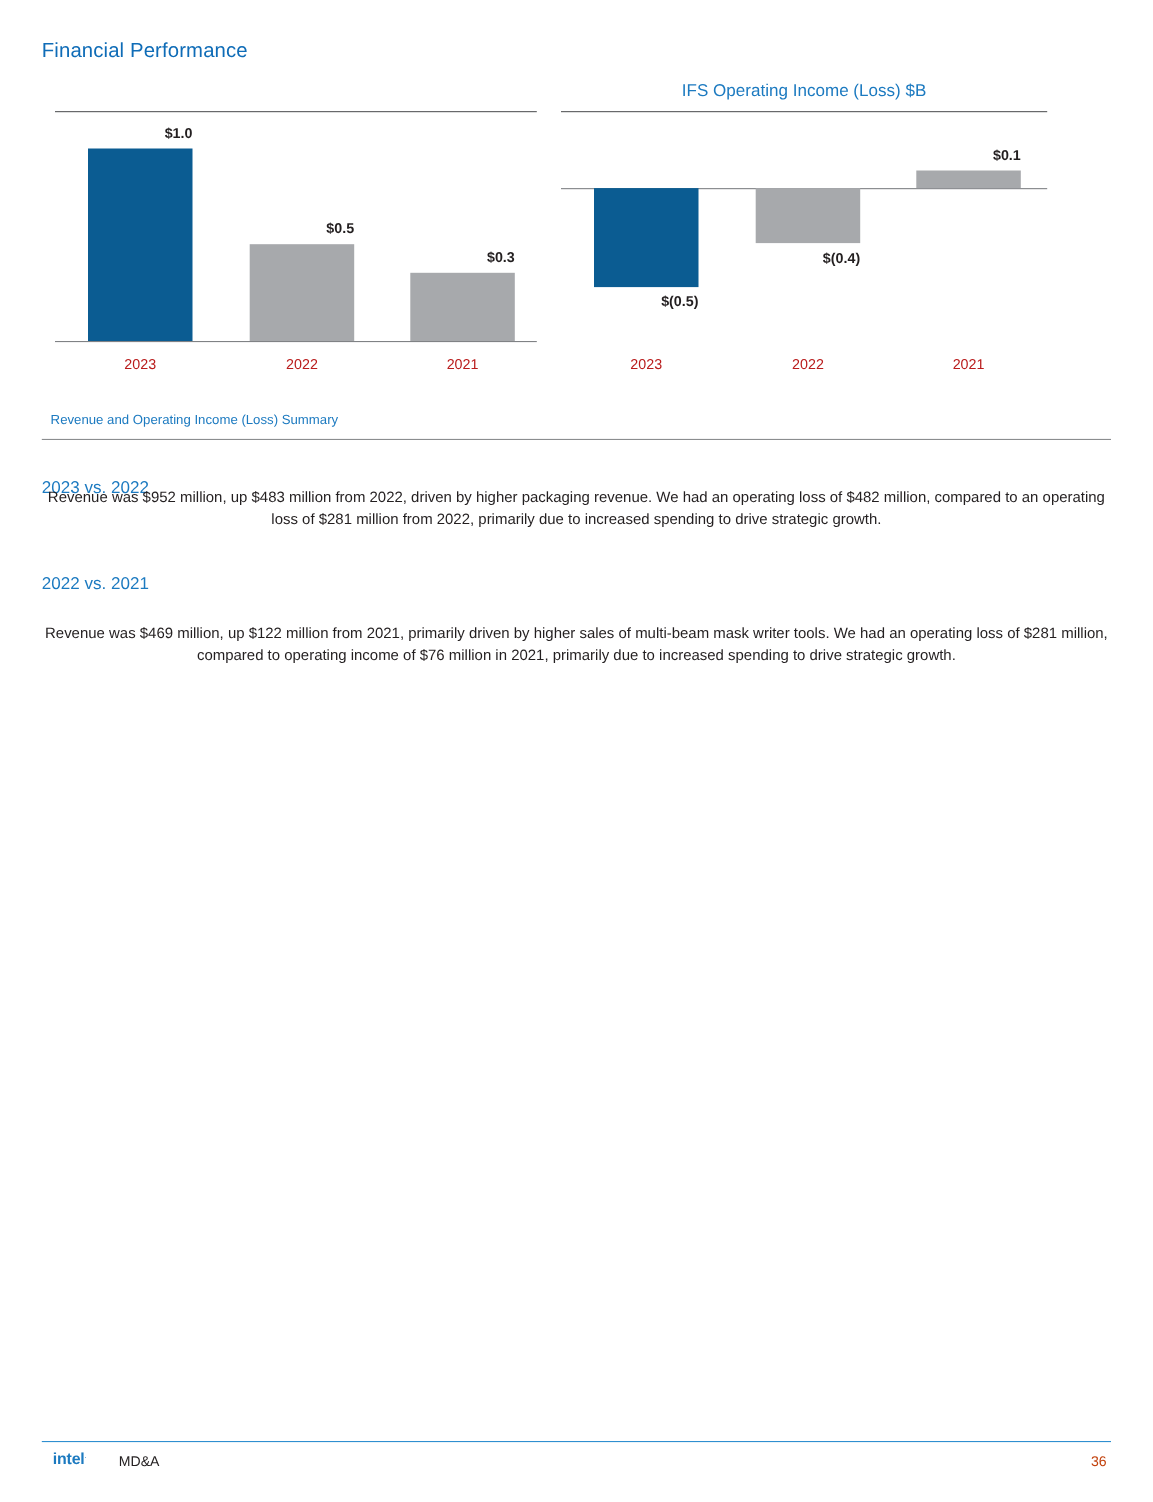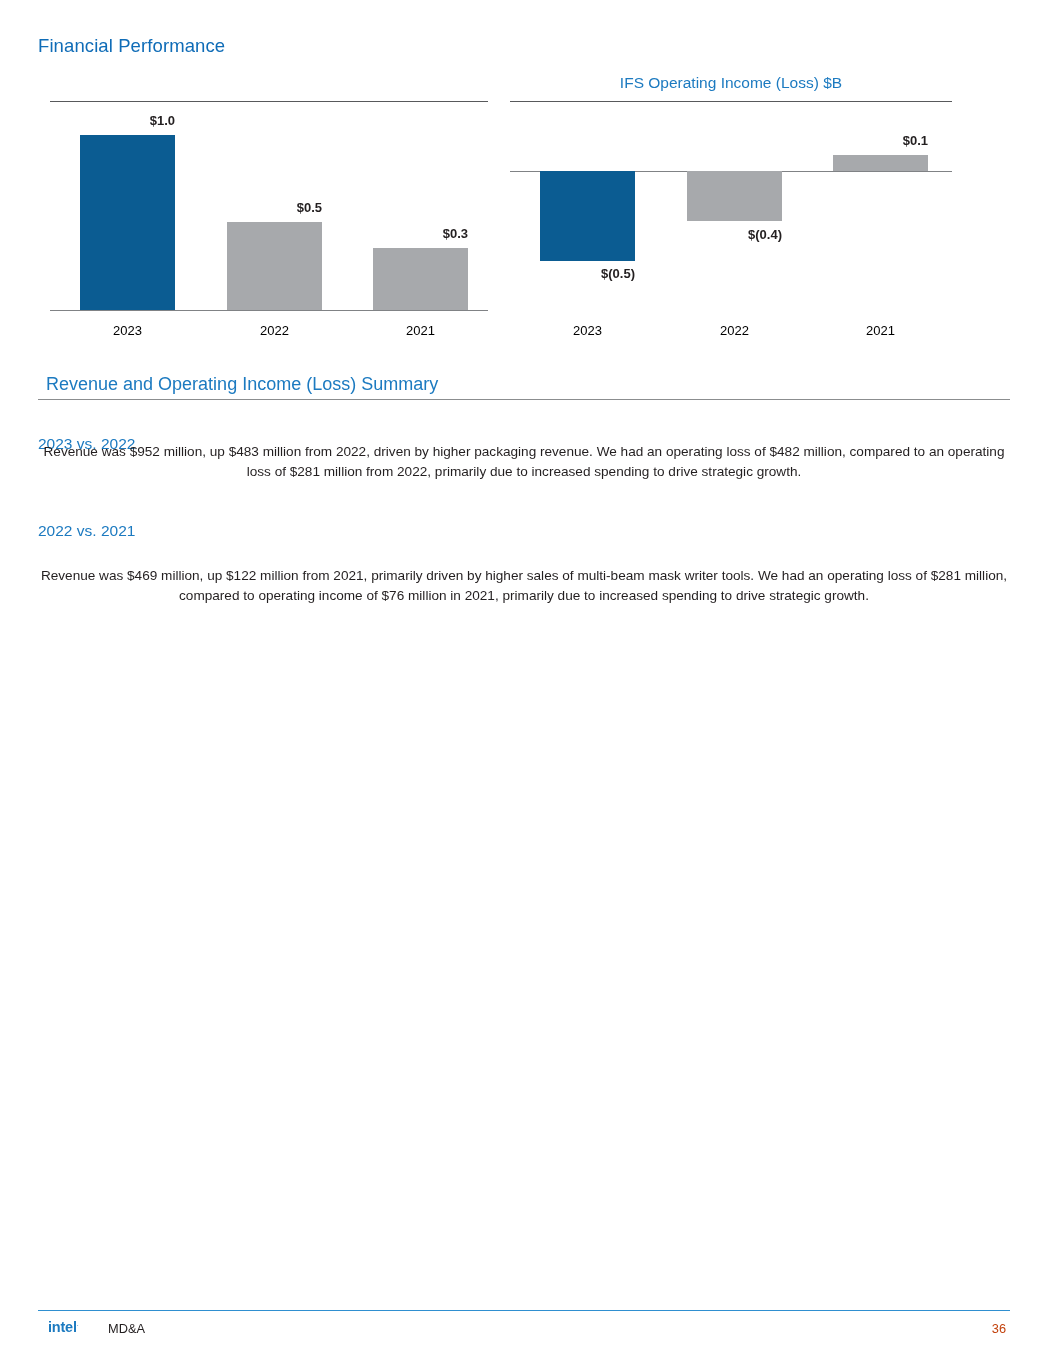--- a/index.html
+++ b/index.html
@@ -96,38 +96,38 @@
     position: absolute;
     font-size: 13px;
     font-weight: bold;
     color: #231f20;
     text-align: right;
     white-space: nowrap;
   }
   .cat-label {
     position: absolute;
     font-size: 13px;
-    color: #000000;
+    color: #b91c1c;
     text-align: center;
     white-space: nowrap;
   }
 
   
   .summary-banner {
     position: absolute;
     left: 38px;
     top: 374px;
     width: 972px;
     height: 26px;
   }
   .summary-banner .label {
     position: absolute;
     left: 8px;
     top: 0;
-    font-size: 18px;
+    font-size: 12px;
     color: #1c7ac0;
     white-space: nowrap;
   }
   .summary-banner .rule {
     position: absolute;
     left: 0;
     bottom: 0;
     width: 100%;
     height: 1px;
     background: #8b8d8f;

